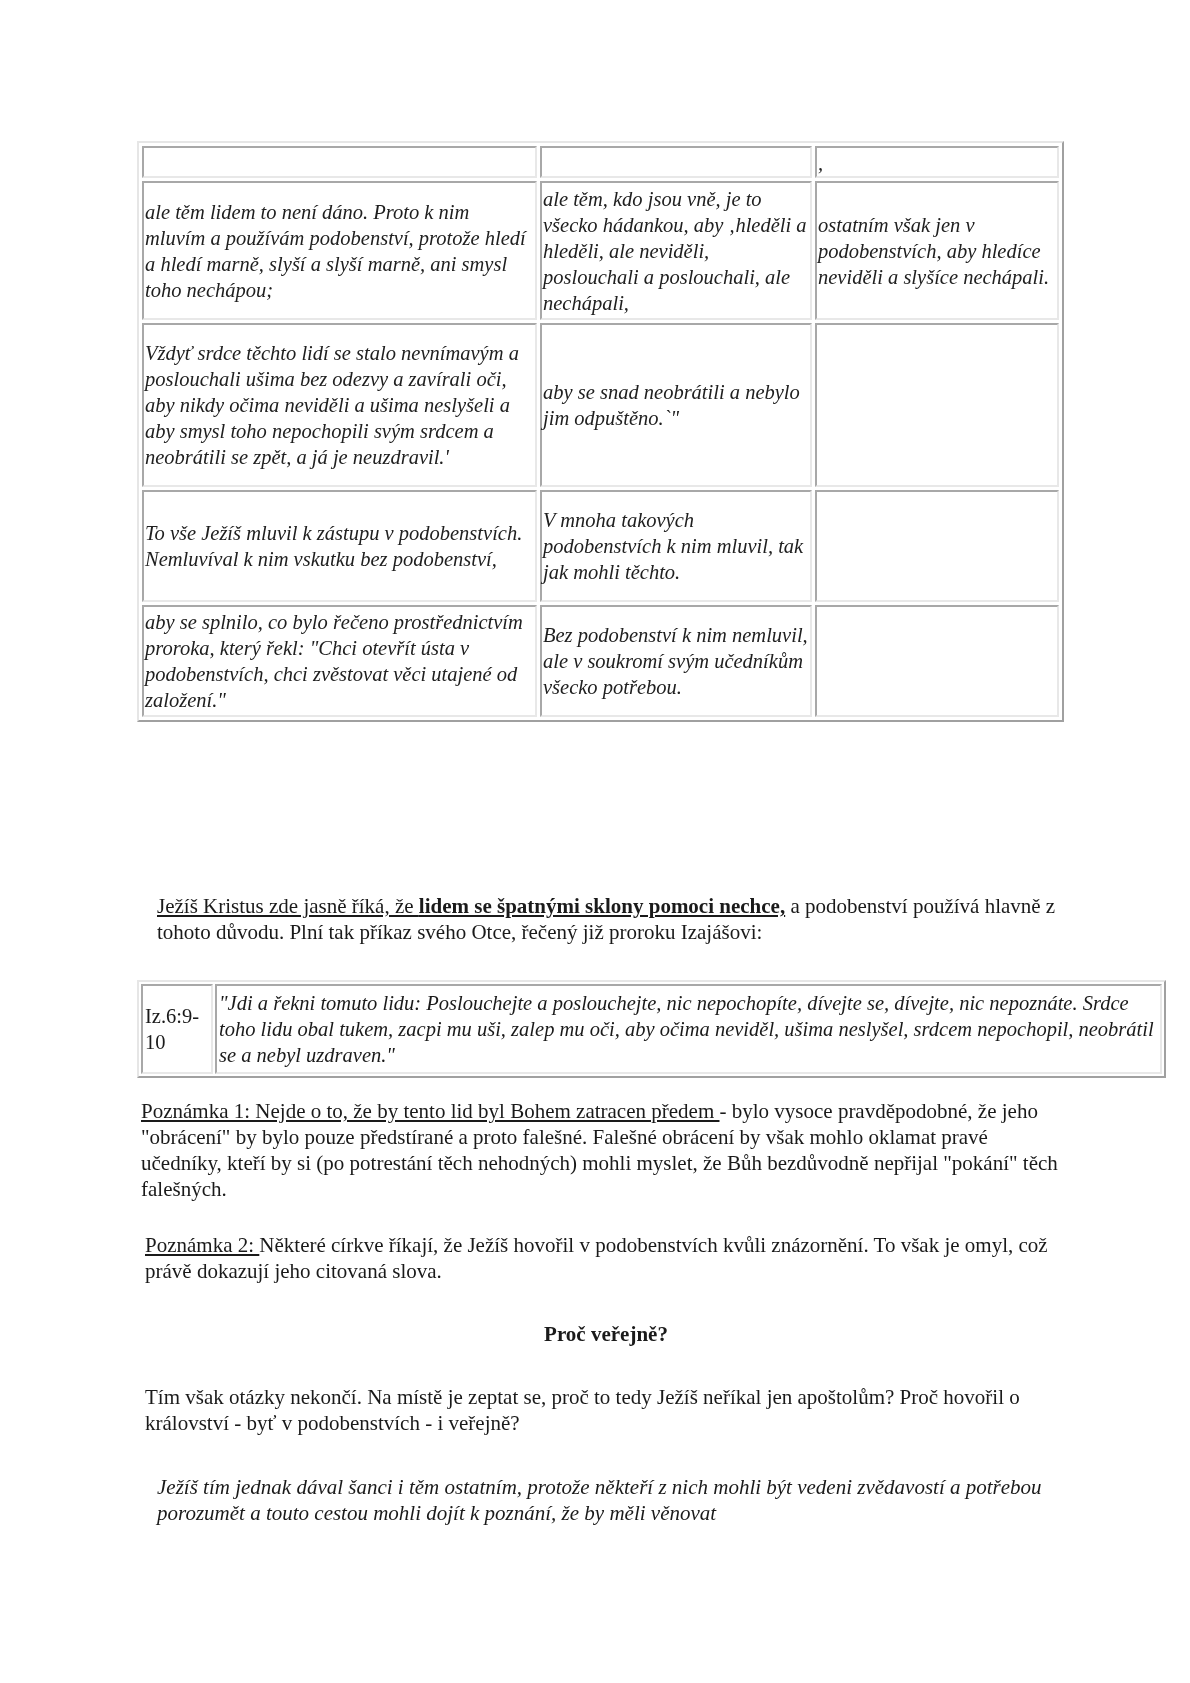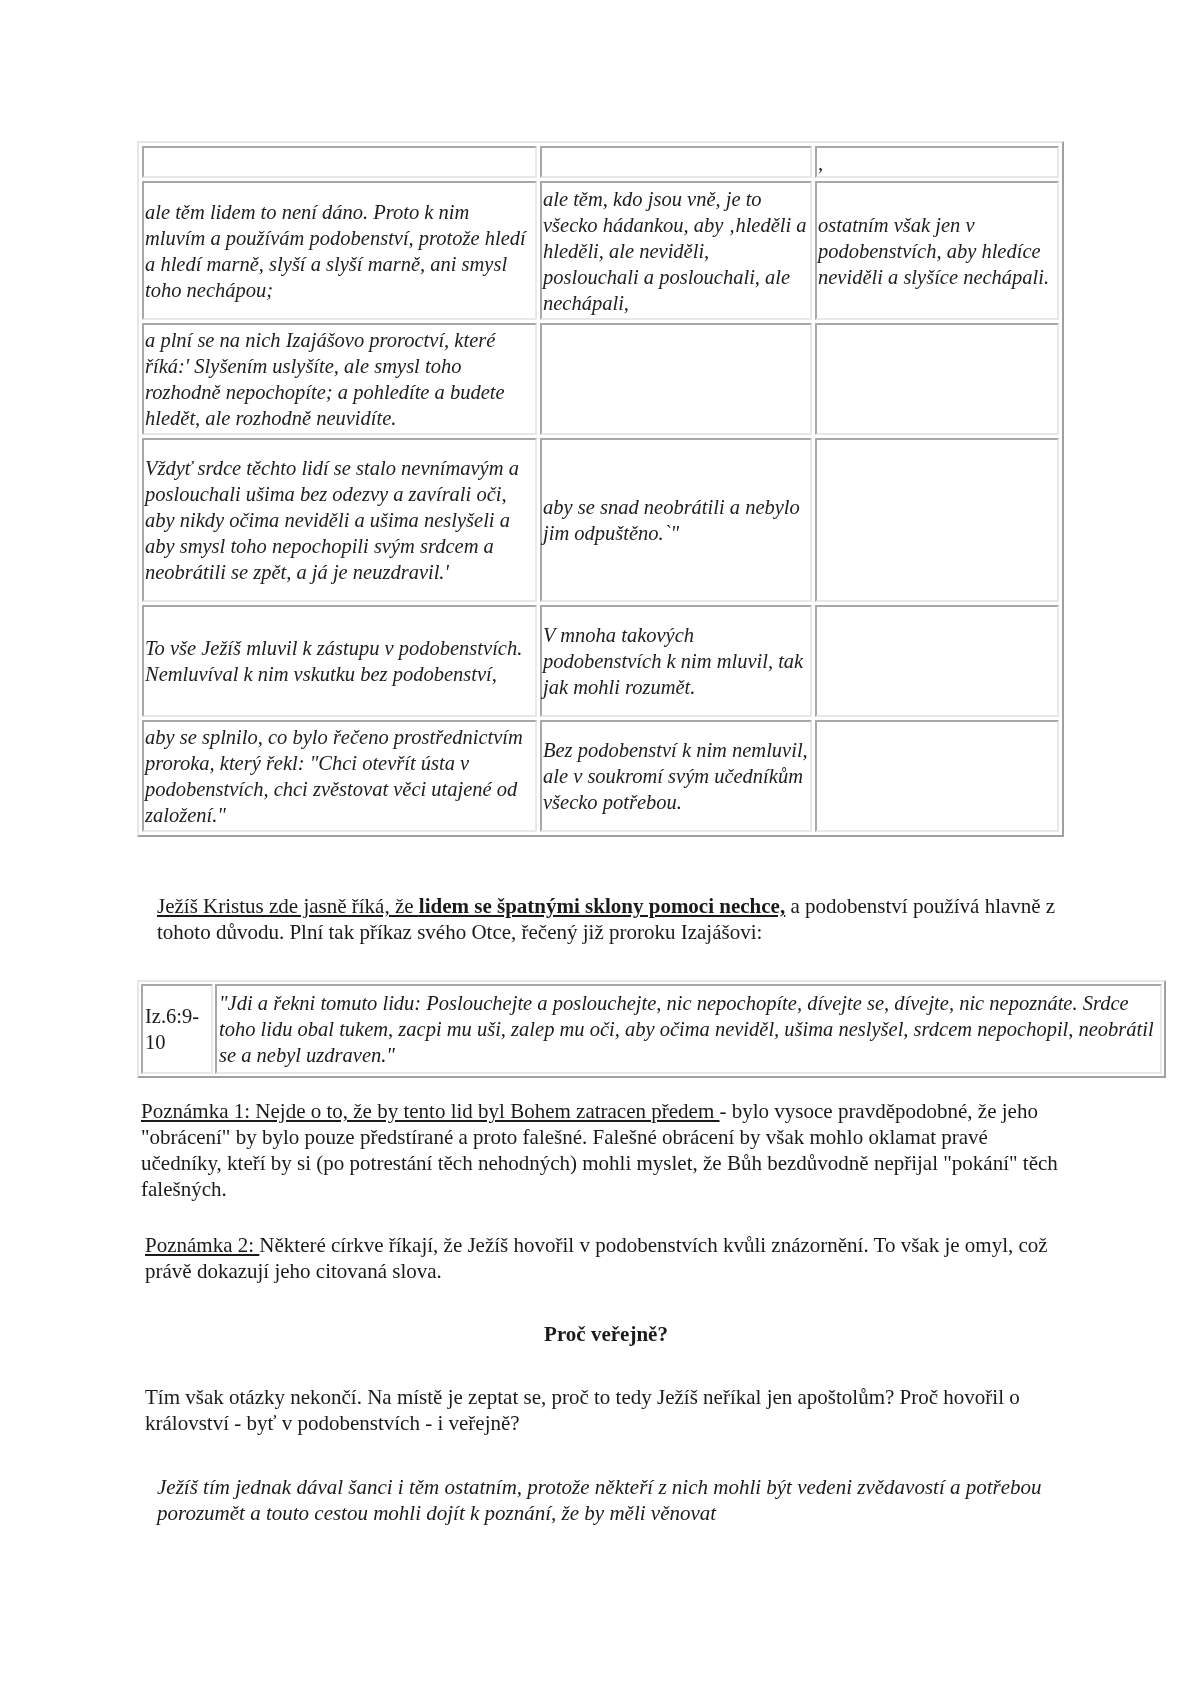--- a/index.html
+++ b/index.html
@@ -78,33 +78,28 @@
       <tr class="r0">
     <td></td>
     <td></td>
     <td>,</td>
   </tr>
   <tr class="r1">
     <td>ale těm lidem to není dáno. Proto k nim mluvím a používám podobenství, protože hledí a hledí marně, slyší a slyší marně, ani smysl toho nechápou;</td>
     <td>ale těm, kdo jsou vně, je to všecko hádankou, aby ‚hleděli a hleděli, ale neviděli, poslouchali a poslouchali, ale nechápali,</td>
     <td>ostatním však jen v podobenstvích, aby hledíce neviděli a slyšíce nechápali.</td>
   </tr>
-  <tr class="r2">
-    <td>a plní se na nich Izajášovo proroctví, které říká:' Slyšením uslyšíte, ale smysl toho rozhodně nepochopíte; a pohledíte a budete hledět, ale rozhodně neuvidíte.</td>
-    <td></td>
-    <td></td>
-  </tr>
   <tr class="r3">
     <td>Vždyť srdce těchto lidí se stalo nevnímavým a poslouchali ušima bez odezvy a zavírali oči, aby nikdy očima neviděli a ušima neslyšeli a aby smysl toho nepochopili svým srdcem a neobrátili se zpět, a já je neuzdravil.'</td>
     <td>aby se snad neobrátili a nebylo jim odpuštěno.`"</td>
     <td></td>
   </tr>
   <tr class="r4">
     <td>To vše Ježíš mluvil k zástupu v podobenstvích. Nemluvíval k nim vskutku bez podobenství,</td>
-    <td>V mnoha takových podobenstvích k nim mluvil, tak jak mohli rozumět.</td>
+    <td>V mnoha takových podobenstvích k nim mluvil, tak jak mohli těchto.</td>
     <td></td>
   </tr>
   <tr class="r5">
     <td>aby se splnilo, co bylo řečeno prostřednictvím proroka, který řekl: "Chci otevřít ústa v podobenstvích, chci zvěstovat věci utajené od založení."</td>
     <td>Bez podobenství k nim nemluvil, ale v soukromí svým učedníkům všecko potřebou.</td>
     <td></td>
   </tr>
 </tbody>
   </table>
 

